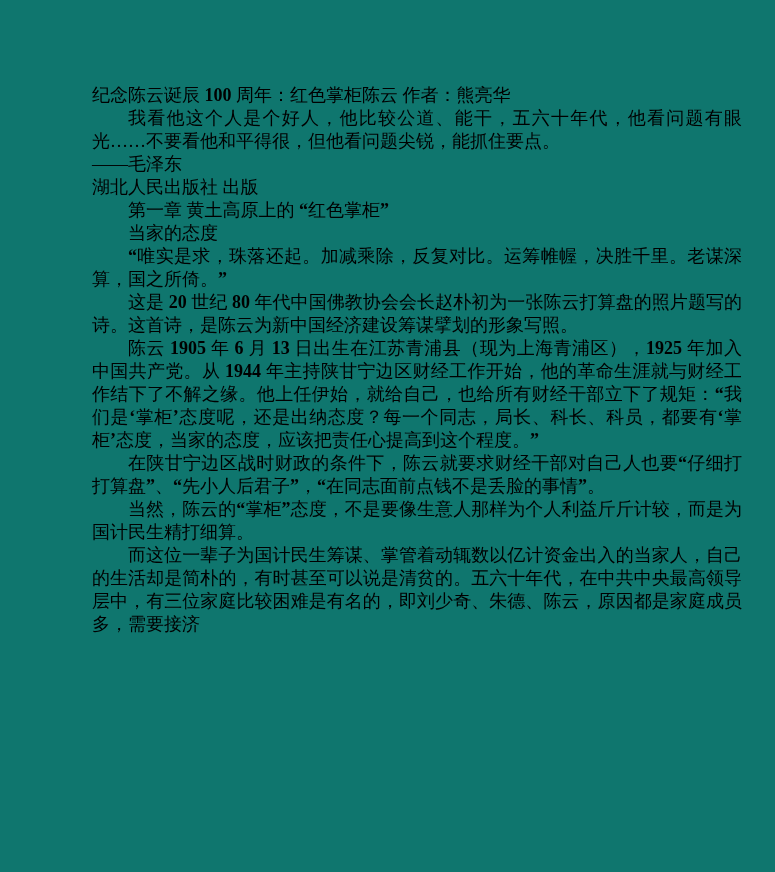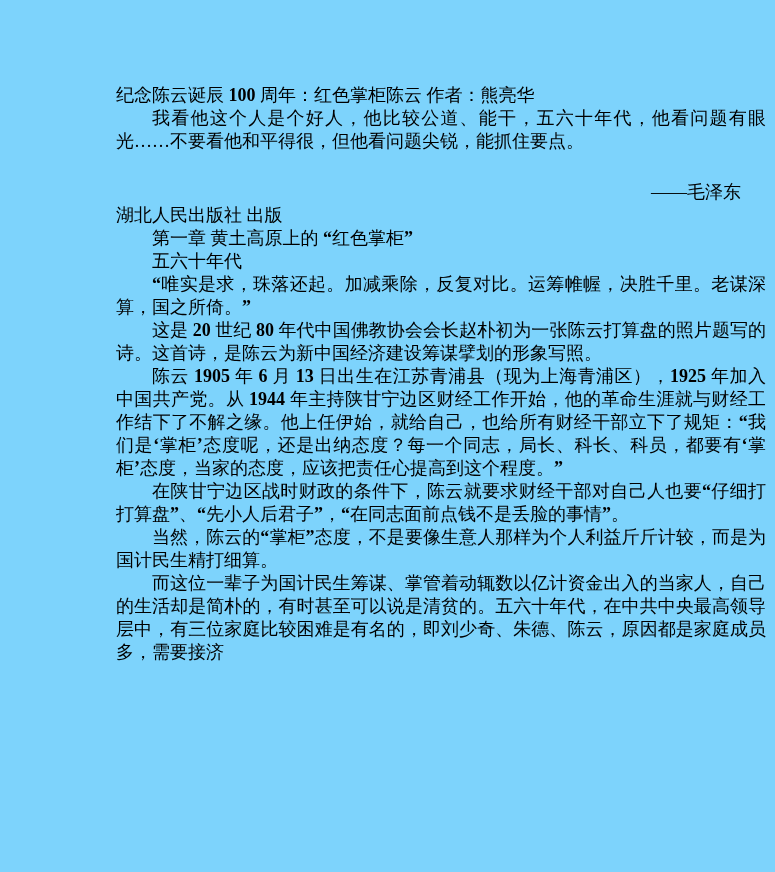--- a/index.html
+++ b/index.html
@@ -4,54 +4,54 @@
 <style>
   html, body {
     margin: 0;
     padding: 0;
     background: #ffffff;
   }
   .page {
     position: relative;
     width: 775px;
     height: 872px;
-    background: #7dd3fc;
+    background: #0f766e;
     overflow: hidden;
     box-sizing: border-box;
-    padding: 84px 45px 0 116px;
+    padding: 84px 45px 0 92px;
     color: #000000;
     font-family: "Liberation Serif", "DejaVu Serif", serif;
     font-size: 18px;
     line-height: 23px;
   }
   .text-block {
     width: 650px;
   }
   p.para {
     margin: 0;
     padding: 0;
     text-align: justify;
     word-break: break-all;
   }
   p.para.flush  { text-indent: 0; }
   p.para.indent { text-indent: 2em; }
-  p.para.right  { text-align: right; text-indent: 0; padding-right: 25px; margin-top: 28px; }
+  p.para.right  { text-indent: 0; padding-right: 25px; }
   p.para b { font-weight: bold; }
 </style>
 </head>
 <body>
 
 <div class="page">
   <div class="text-block">
       <p class="para flush"><span>纪念陈云诞辰 </span><b>100</b><span> 周年：红色掌柜陈云 作者：熊亮华</span></p>
       <p class="para indent"><span>我看他这个人是个好人，他比较公道、能干，五六十年代，他看问题有眼光……不要看他和平得很，但他看问题尖锐，能抓住要点。</span></p>
       <p class="para right"><span>——毛泽东</span></p>
       <p class="para flush"><span>湖北人民出版社 出版</span></p>
       <p class="para indent"><span>第一章 黄土高原上的 </span><b>“</b><span>红色掌柜</span><b>”</b></p>
-      <p class="para indent"><span>五六十年代</span></p>
+      <p class="para indent"><span>当家的态度</span></p>
       <p class="para indent"><b>“</b><span>唯实是求，珠落还起。加减乘除，反复对比。运筹帷幄，决胜千里。老谋深算，国之所倚。</span><b>”</b></p>
       <p class="para indent"><span>这是 </span><b>20</b><span> 世纪 </span><b>80</b><span> 年代中国佛教协会会长赵朴初为一张陈云打算盘的照片题写的诗。这首诗，是陈云为新中国经济建设筹谋擘划的形象写照。</span></p>
       <p class="para indent"><span>陈云 </span><b>1905</b><span> 年 </span><b>6</b><span> 月 </span><b>13</b><span> 日出生在江苏青浦县（现为上海青浦区），</span><b>1925</b><span> 年加入中国共产党。从 </span><b>1944</b><span> 年主持陕甘宁边区财经工作开始，他的革命生涯就与财经工作结下了不解之缘。他上任伊始，就给自己，也给所有财经干部立下了规矩：</span><b>“</b><span>我们是</span><b>‘</b><span>掌柜</span><b>’</b><span>态度呢，还是出纳态度？每一个同志，局长、科长、科员，都要有</span><b>‘</b><span>掌柜</span><b>’</b><span>态度，当家的态度，应该把责任心提高到这个程度。</span><b>”</b></p>
       <p class="para indent"><span>在陕甘宁边区战时财政的条件下，陈云就要求财经干部对自己人也要</span><b>“</b><span>仔细打打算盘</span><b>”</b><span>、</span><b>“</b><span>先小人后君子</span><b>”</b><span>，</span><b>“</b><span>在同志面前点钱不是丢脸的事情</span><b>”</b><span>。</span></p>
       <p class="para indent"><span>当然，陈云的</span><b>“</b><span>掌柜</span><b>”</b><span>态度，不是要像生意人那样为个人利益斤斤计较，而是为国计民生精打细算。</span></p>
       <p class="para indent"><span>而这位一辈子为国计民生筹谋、掌管着动辄数以亿计资金出入的当家人，自己的生活却是简朴的，有时甚至可以说是清贫的。五六十年代，在中共中央最高领导层中，有三位家庭比较困难是有名的，即刘少奇、朱德、陈云，原因都是家庭成员多，需要接济</span></p>
     </div>
 </div>
 
 </body></html>

